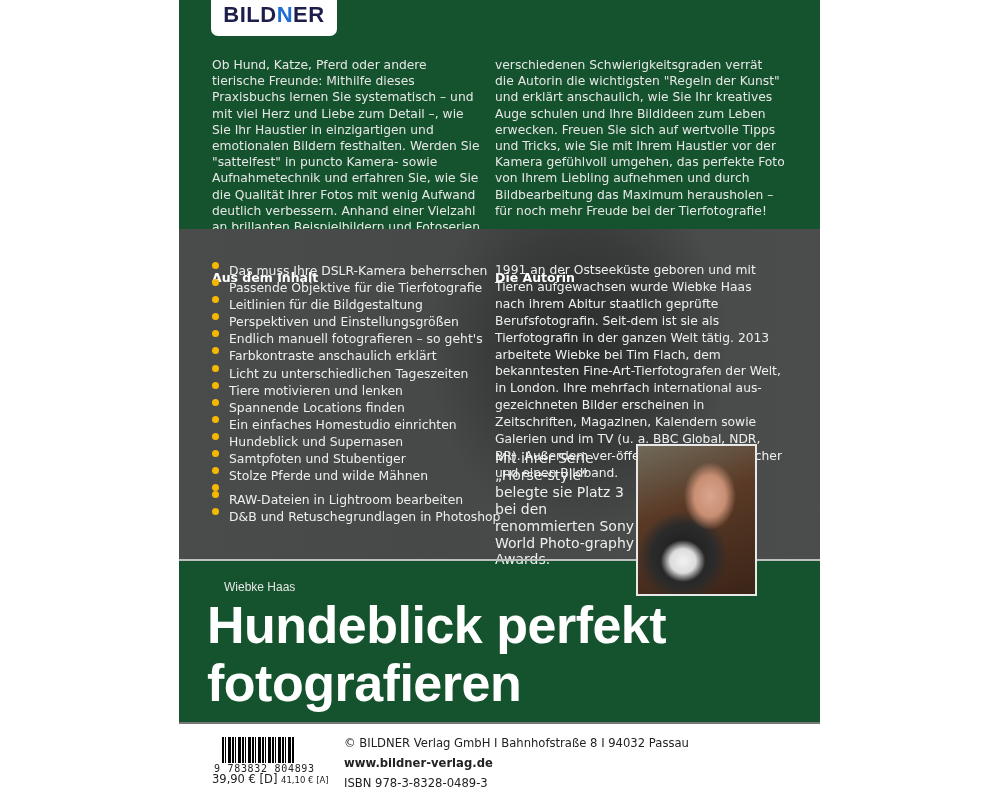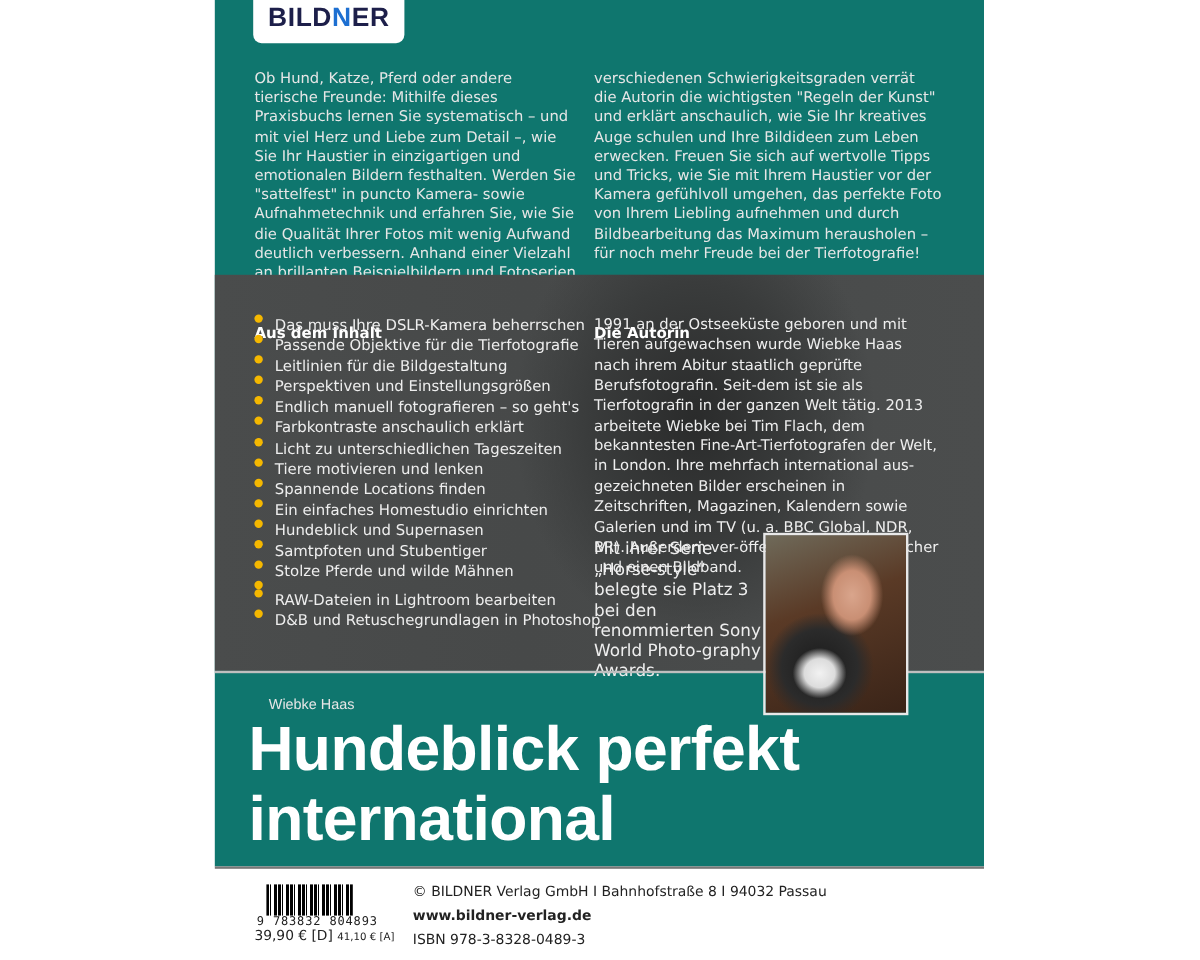--- a/index.html
+++ b/index.html
@@ -1,17 +1,17 @@
 <!DOCTYPE html>
 <html><head>
 <meta charset="utf-8">
 <style>
   html, body { margin:0; padding:0; background:#ffffff; }
   body { width:1000px; height:800px; position:relative; overflow:hidden; font-family:"DejaVu Sans", sans-serif; }
-  .cover { position:absolute; left:179px; top:0; width:641px; height:722px; background:#0f766e; }
+  .cover { position:absolute; left:179px; top:0; width:641px; height:722px; background:#14532d; }
   .logo { position:absolute; left:32px; top:-6px; width:126px; height:42px; background:#fff; border-radius:0 0 7px 7px; display:flex; align-items:center; justify-content:center; }
   .logo span { font-family:"Liberation Sans", sans-serif; font-weight:bold; font-size:22px; color:#1d1f4a; letter-spacing:0.5px; }
   .logo .n { color:#1d6fd1; }
   .intro { position:absolute; top:57px; font-size:12.3px; line-height:16.2px; color:#e6e6e6; font-family:"DejaVu Sans", sans-serif; }
   .intro.left { left:33px; width:270px; }
   .intro.right { left:316px; width:290px; }
   .panel { position:absolute; left:0; top:229px; width:641px; height:330px;
            background: radial-gradient(ellipse 150px 190px at 400px 120px, #2a2b2b 0%, #3a3c3c 60%, transparent 100%),
                        linear-gradient(90deg, #4a4c4c 0%, #474949 40%, #4b4d4d 100%); }
   .panel-line { position:absolute; left:0; top:559px; width:641px; height:2px; background:#bfbfbf; }
@@ -123,21 +123,21 @@
   <div class="bio">1991 an der Ostseeküste geboren und mit Tieren aufgewachsen wurde Wiebke Haas nach ihrem Abitur staatlich geprüfte Berufsfotografin. Seit-dem ist sie als Tierfotografin in der ganzen Welt tätig. 2013 arbeitete Wiebke bei Tim Flach, dem bekanntesten Fine-Art-Tierfotografen der Welt, in London. Ihre mehrfach international aus-gezeichneten Bilder erscheinen in Zeitschriften, Magazinen, Kalendern sowie Galerien und im TV (u. a. BBC Global, NDR, BR). Außerdem ver-öffentlichte sie Fachbücher und einen Bildband.</div>
   <div class="bio2">Mit ihrer Serie „Horse-style“ belegte sie Platz 3 bei den renommierten Sony World Photo-graphy Awards.</div>
 
   <div class="panel-line"></div>
 
   <div class="photo"></div>
 
   <div class="author">Wiebke Haas</div>
   <div class="title">
     <div>Hundeblick perfekt</div>
-    <div>international</div>
+    <div>fotografieren</div>
   </div>
 </div>
 
 <div class="bottom-line"></div>
 
 <div class="barcode"></div>
 <div class="ean">9 783832 804893</div>
 <div class="price">
   <span>39,90 € [D]</span>
   <small>41,10 € [A]</small>

